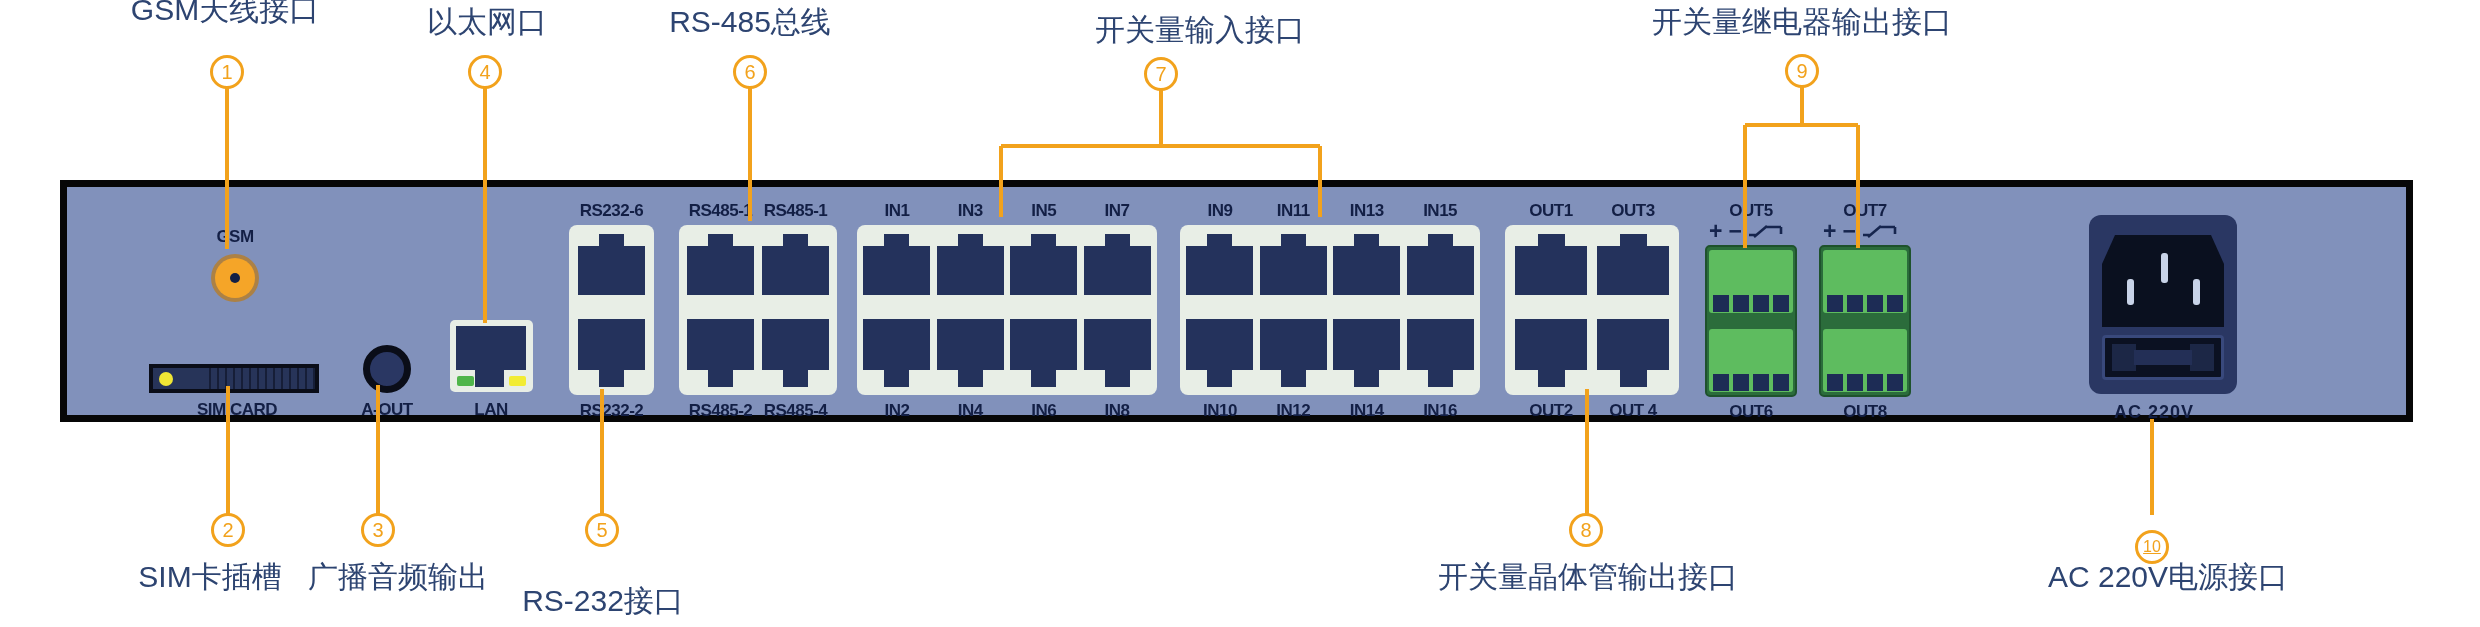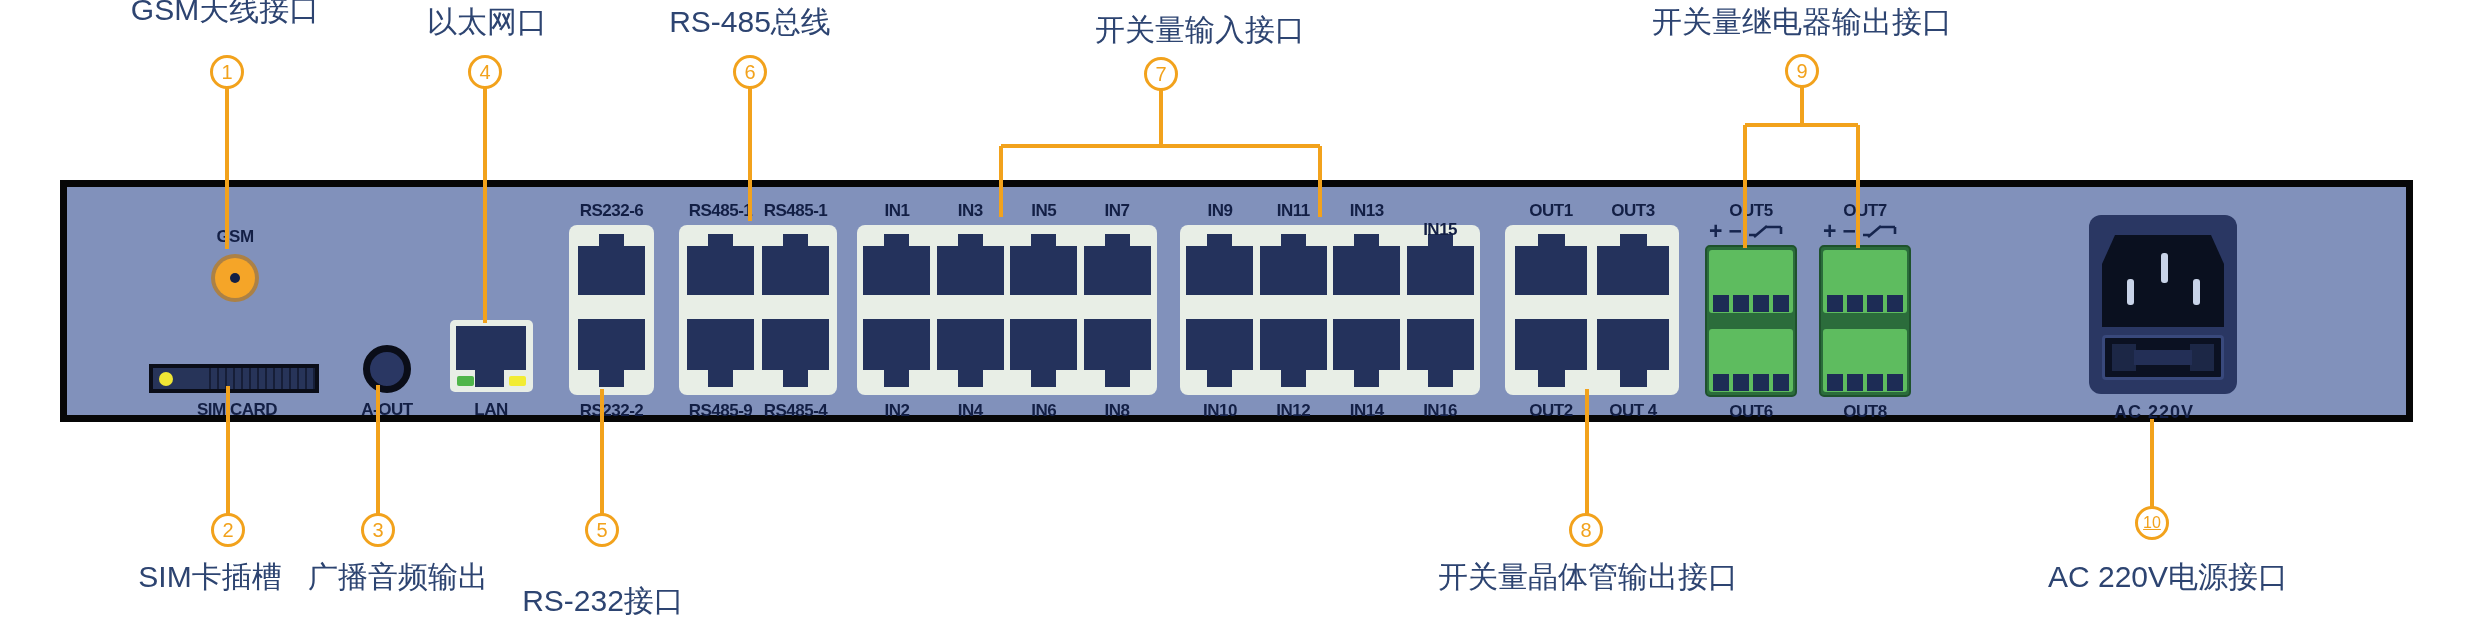--- a/index.html
+++ b/index.html
@@ -68,21 +68,21 @@
         <div class="jack" style="left:511px;top:132px;width:67px;height:51px;"></div>
         <div class="jack" style="left:532px;top:182px;width:25px;height:18px;"></div>
         <div class="port-label" style="left:544.5px;top:24px;">RS232-6</div>
         <div class="port-label" style="left:544.5px;top:224px;">RS232-2</div>
         <div class="module" style="left:612px;top:38px;width:158px;height:170px;"></div>
         <div class="jack" style="left:641px;top:47px;width:25px;height:13px;"></div>
         <div class="jack" style="left:620px;top:59px;width:67px;height:49px;"></div>
         <div class="jack" style="left:620px;top:132px;width:67px;height:51px;"></div>
         <div class="jack" style="left:641px;top:182px;width:25px;height:18px;"></div>
         <div class="port-label" style="left:653.5px;top:24px;">RS485-1</div>
-        <div class="port-label" style="left:653.5px;top:224px;">RS485-9</div>
+        <div class="port-label" style="left:653.5px;top:224px;">RS485-2</div>
         <div class="jack" style="left:716px;top:47px;width:25px;height:13px;"></div>
         <div class="jack" style="left:695px;top:59px;width:67px;height:49px;"></div>
         <div class="jack" style="left:695px;top:132px;width:67px;height:51px;"></div>
         <div class="jack" style="left:716px;top:182px;width:25px;height:18px;"></div>
         <div class="port-label" style="left:728.5px;top:24px;">RS485-1</div>
         <div class="port-label" style="left:728.5px;top:224px;">RS485-4</div>
         <div class="module" style="left:790px;top:38px;width:300px;height:170px;"></div>
         <div class="jack" style="left:817.4px;top:47px;width:25px;height:13px;"></div>
         <div class="jack" style="left:796.4px;top:59px;width:67px;height:49px;"></div>
         <div class="jack" style="left:796.4px;top:132px;width:67px;height:51px;"></div>
@@ -123,21 +123,21 @@
         <div class="jack" style="left:1287.2px;top:47px;width:25px;height:13px;"></div>
         <div class="jack" style="left:1266.2px;top:59px;width:67px;height:49px;"></div>
         <div class="jack" style="left:1266.2px;top:132px;width:67px;height:51px;"></div>
         <div class="jack" style="left:1287.2px;top:182px;width:25px;height:18px;"></div>
         <div class="port-label" style="left:1299.7px;top:24px;">IN13</div>
         <div class="port-label" style="left:1299.7px;top:224px;">IN14</div>
         <div class="jack" style="left:1360.6000000000001px;top:47px;width:25px;height:13px;"></div>
         <div class="jack" style="left:1339.6000000000001px;top:59px;width:67px;height:49px;"></div>
         <div class="jack" style="left:1339.6000000000001px;top:132px;width:67px;height:51px;"></div>
         <div class="jack" style="left:1360.6000000000001px;top:182px;width:25px;height:18px;"></div>
-        <div class="port-label" style="left:1373.1000000000001px;top:24px;margin-top:19px;">IN15</div>
+        <div class="port-label" style="left:1373.1000000000001px;top:24px;">IN15</div>
         <div class="port-label" style="left:1373.1000000000001px;top:224px;">IN16</div>
         <div class="module" style="left:1438px;top:38px;width:174px;height:170px;"></div>
         <div class="jack" style="left:1470.5px;top:47px;width:27px;height:13px;"></div>
         <div class="jack" style="left:1448px;top:59px;width:72px;height:49px;"></div>
         <div class="jack" style="left:1448px;top:132px;width:72px;height:51px;"></div>
         <div class="jack" style="left:1470.5px;top:182px;width:27px;height:18px;"></div>
         <div class="port-label" style="left:1484px;top:24px;">OUT1</div>
         <div class="port-label" style="left:1484px;top:224px;">OUT2</div>
         <div class="jack" style="left:1552.5px;top:47px;width:27px;height:13px;"></div>
         <div class="jack" style="left:1530px;top:59px;width:72px;height:49px;"></div>
@@ -234,17 +234,17 @@
       <div class="c-line" style="left:1585px;top:389px;width:4px;height:126px;"></div>
       <div class="c-circle" style="left:1569px;top:513px;">8</div>
       <div class="c-label" style="left:1588px;top:577px;font-family:Liberation Mono, monospace;">开关量晶体管输出接口</div>
       <div class="c-line" style="left:1800px;top:87px;width:4px;height:40px;"></div>
       <div class="c-line" style="left:1745px;top:123px;width:113px;height:4px;"></div>
       <div class="c-line" style="left:1743px;top:125px;width:4px;height:123px;"></div>
       <div class="c-line" style="left:1856px;top:125px;width:4px;height:123px;"></div>
       <div class="c-circle" style="left:1785px;top:54px;">9</div>
       <div class="c-label" style="left:1802px;top:22px;">开关量继电器输出接口</div>
       <div class="c-line" style="left:2150px;top:419px;width:4px;height:96px;"></div>
-      <div class="c-circle small" style="left:2135px;top:506px;text-decoration:underline;">10</div>
+      <div class="c-circle small" style="left:2135px;top:530px;text-decoration:underline;">10</div>
       <div class="c-label" style="left:2168px;top:577px;">AC 220V电源接口</div>
     </div>
 
 </div>
 
 </body></html>

